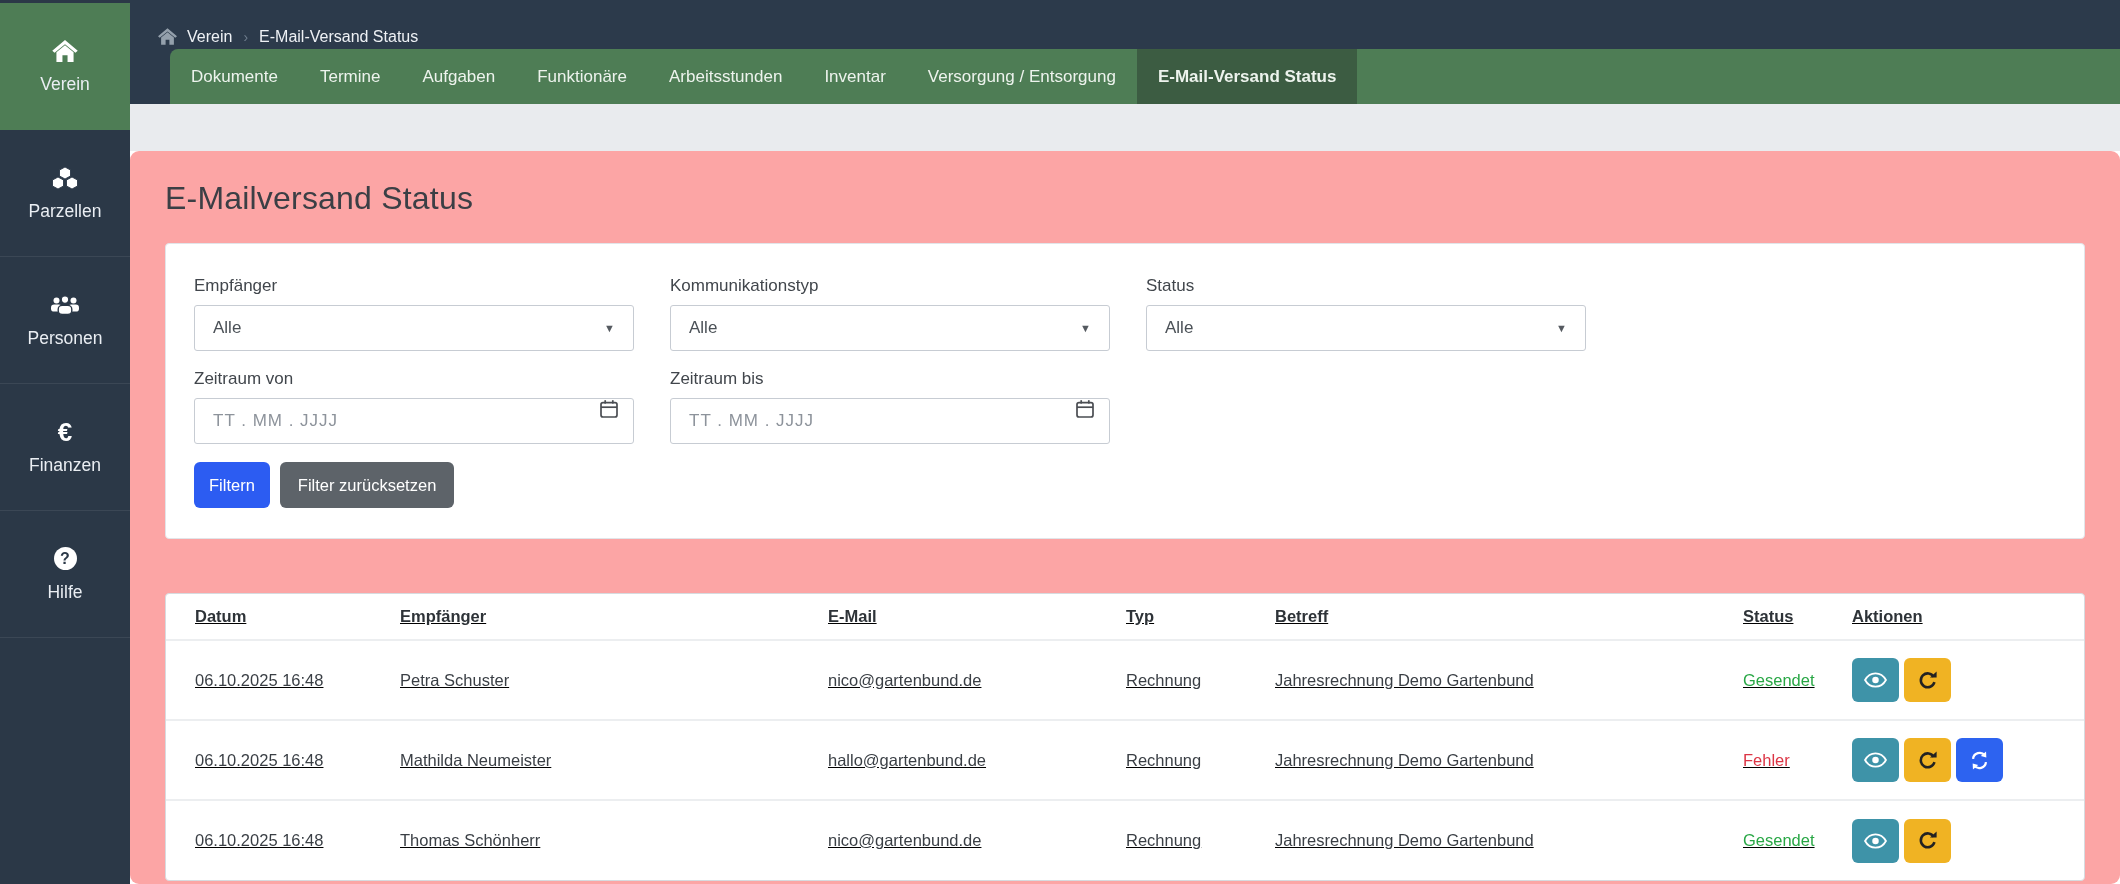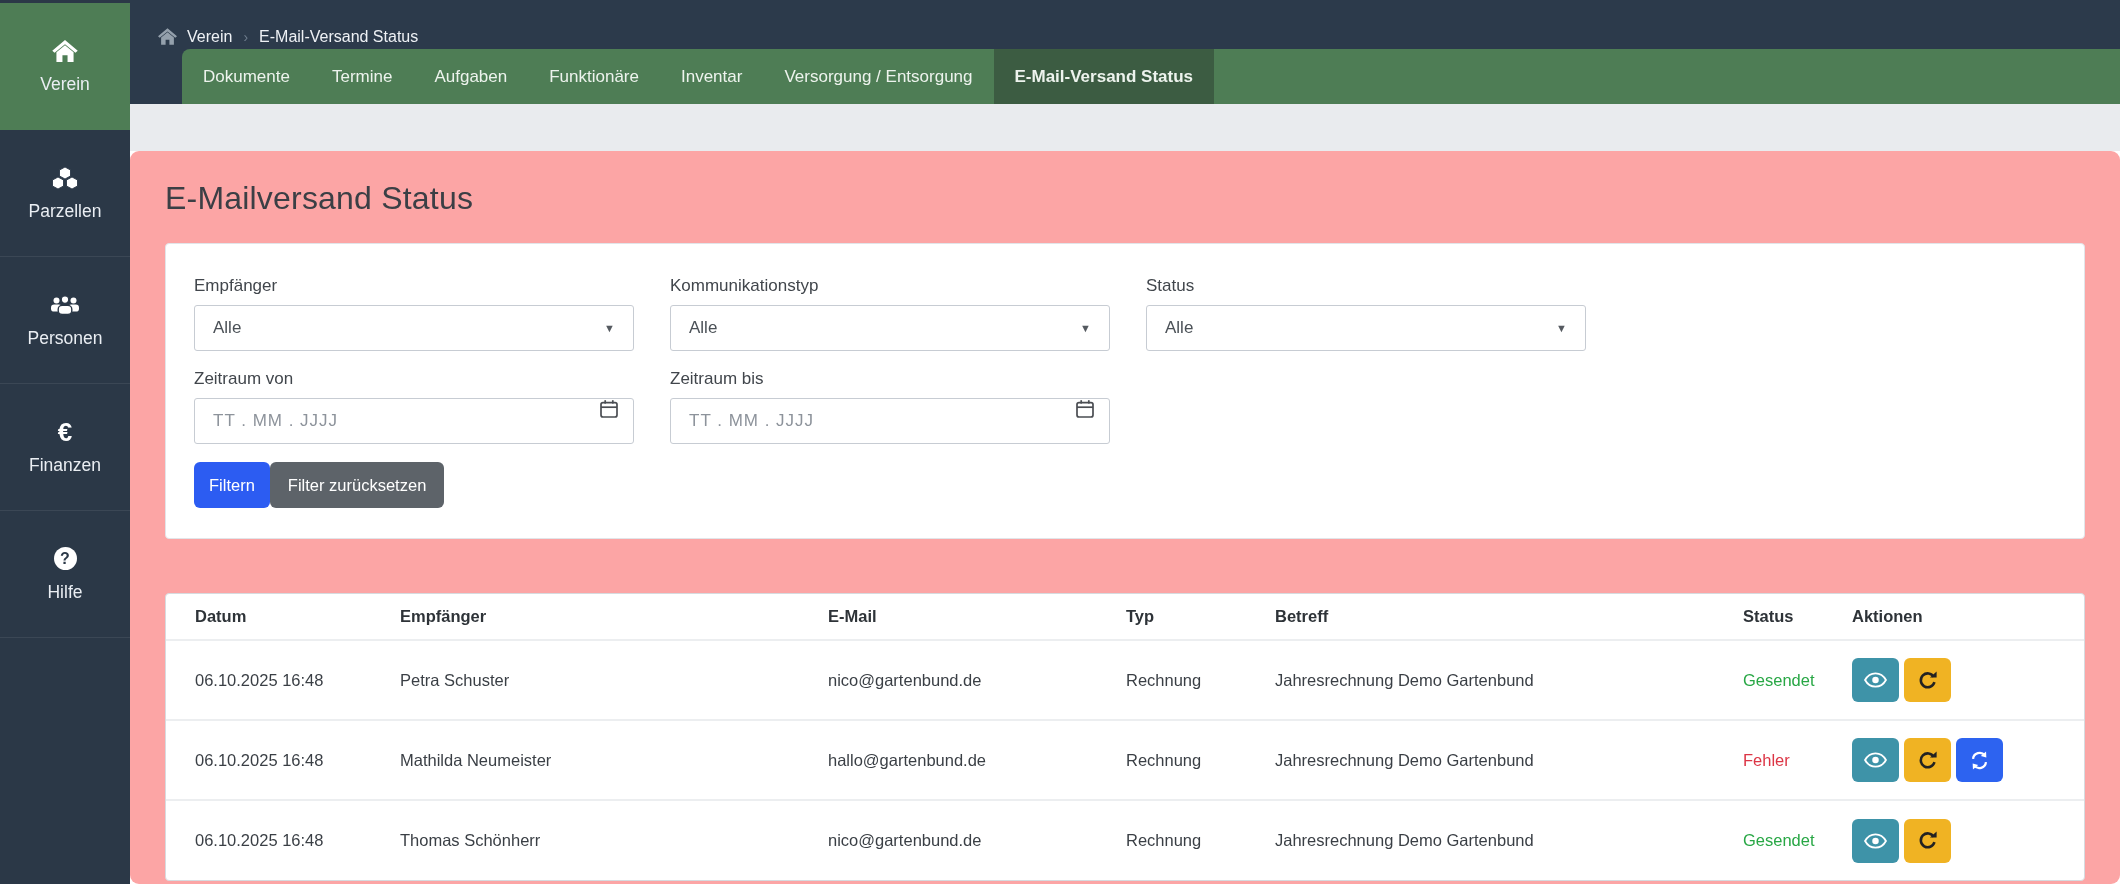--- a/index.html
+++ b/index.html
@@ -19,21 +19,21 @@
   .help-disc { width:23px; height:23px; border-radius:50%; background:#fff; color:#2b3847;
                font-weight:bold; font-size:16px; display:flex; align-items:center; justify-content:center; }
 
   
   .main { flex:1; display:flex; flex-direction:column; }
 
   .topbar { height:128px; background:#2c3a4b; position:relative; }
   .breadcrumb { height:73px; display:flex; align-items:center; padding-left:28px; gap:10px; }
   .crumb { color:#eef1f5; font-size:16px; }
   .crumb-sep { color:#6e7d8d; font-size:14px; padding:0 1px; }
-  .tabbar { position:absolute; left:52px; right:0; bottom:0; height:55px; background:#4e7d55;
+  .tabbar { position:absolute; left:40px; right:0; bottom:0; height:55px; background:#4e7d55;
             border-radius:8px 0 0 0; display:flex; }
   .tab { line-height:55px; padding:0 21px; color:#edf3ed; font-size:17px; cursor:pointer; white-space:pre; }
   .tab.active { background:#3c5c42; font-weight:bold; }
 
   .gray-band { height:58px; background:#e9ebee; }
 
   .content { flex:1; background:#fca5a5; padding:3px 35px;border-radius:9px; }
   h1.page-title { margin-top:26px; font-size:32px; font-weight:500; color:#3b3f45; letter-spacing:.2px; }
 
   
@@ -44,29 +44,29 @@
   .f-label { display:block; font-size:17px; color:#41464c; margin-bottom:9px; }
   .select { height:46px; border:1px solid #c7ccd3; border-radius:3px; background:#fff;
             display:flex; align-items:center; padding:0 18px; cursor:pointer; }
   .select .val { flex:1; font-size:17px; color:#4b5157; }
   .select .caret { font-size:11px; color:#555a60; }
   .datebox { height:46px; border:1px solid #c7ccd3; border-radius:3px; background:#fff;
              display:flex; padding:0 14px 0 18px; }
   .datebox input { flex:1; border:none; outline:none; font-size:17px; color:#4b5157;
                    font-family:inherit; background:transparent; letter-spacing:1px; }
   .datebox input::placeholder { color:#8d939b; }
-  .btn-row { display:flex; gap:0; margin:6px 0 14px 0; }
+  .btn-row { display:flex; gap:10px; margin:6px 0 14px 0; }
   .btn { height:46px; border:none; border-radius:6px; color:#fff; font-size:16.5px;
          font-family:inherit; padding:0 15px; cursor:pointer; }
   .btn-primary { background:#2c5cf2; }
   .btn-secondary { background:#5d6369; padding:0 18px; }
 
   
   .table-panel { margin-top:54px; border:1px solid #d7dbdf; border-radius:4px; background:#fff; }
-  table { width:100%; border-collapse:collapse; table-layout:fixed; }
+  table { width:100%; border-collapse:collapse; table-layout:fixed;text-decoration:underline; }
   th { text-align:left; font-size:16.5px; color:#2e3338; font-weight:bold;
        height:46px; padding:0 10px 0 29px; }
   td { font-size:16.5px; color:#3a3f45; height:80px; padding:0 10px 0 29px;
        border-top:2px solid #eceef0; }
   td.status-success { color:#28a745; }
   td.status-error   { color:#dc3545; }
   .action-btn { display:inline-flex; align-items:center; justify-content:center;
                 width:47px; height:44px; border:none; border-radius:6px; cursor:pointer;
                 margin-right:5px; vertical-align:middle; }
   .ab-view  { background:#3e93a8; }
@@ -137,20 +137,21 @@
         </span>
         <span class="crumb">Verein</span>
         <span class="crumb-sep">›</span>
         <span class="crumb">E-Mail-Versand Status</span>
       </div>
       <nav class="tabbar">
           <div class="tab">Dokumente</div>
           <div class="tab">Termine</div>
           <div class="tab">Aufgaben</div>
           <div class="tab">Funktionäre</div>
+          <div class="tab">Arbeitsstunden</div>
           <div class="tab">Inventar</div>
           <div class="tab">Versorgung / Entsorgung</div>
           <div class="tab active">E-Mail-Versand Status</div>
         </nav>
     </header>
 
     <div class="gray-band"></div>
 
     <main class="content">
       <h1 class="page-title">E-Mailversand Status</h1>

